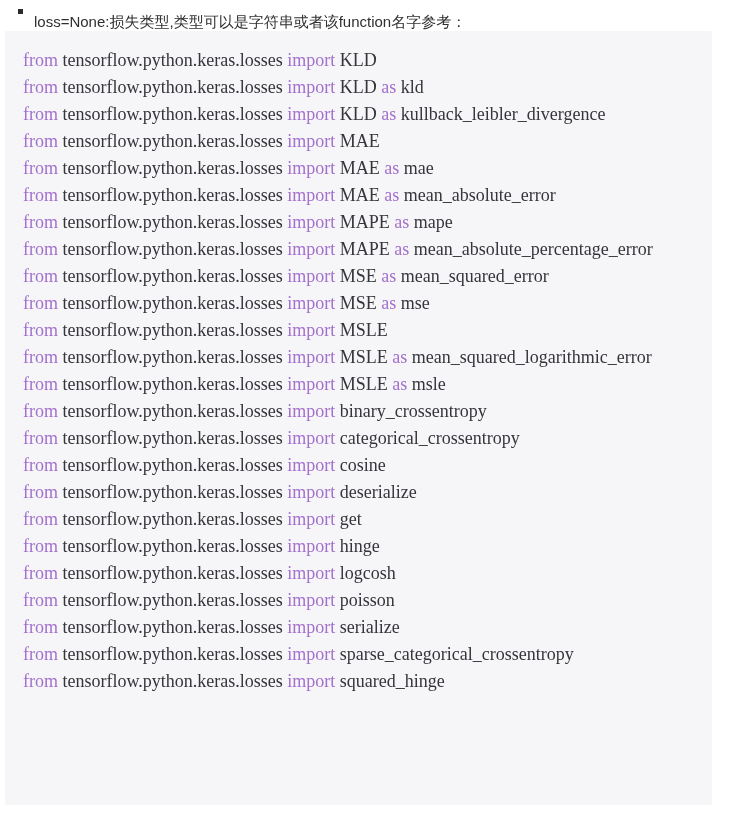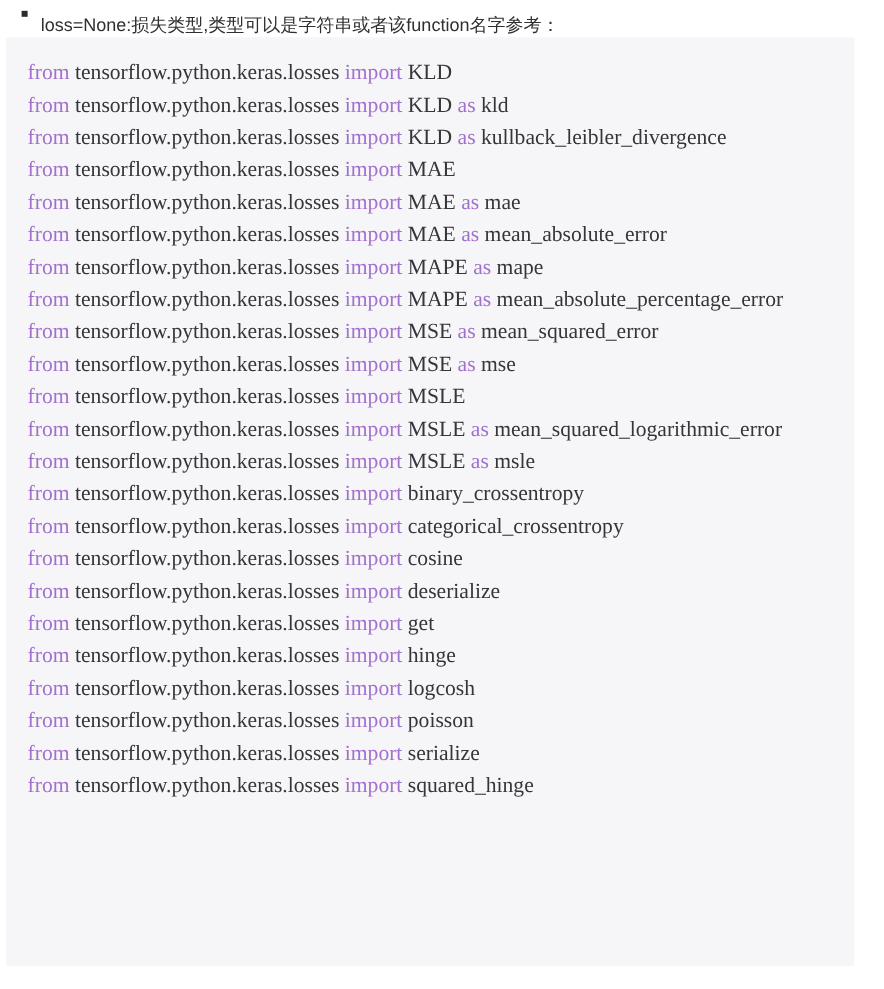--- a/index.html
+++ b/index.html
@@ -93,16 +93,17 @@
       <div class="code-line"><span class="kw">from</span> <span>tensorflow.python.keras.losses</span> <span class="kw">import</span> <span>MSLE</span> <span class="kw">as</span> <span>msle</span></div>
       <div class="code-line"><span class="kw">from</span> <span>tensorflow.python.keras.losses</span> <span class="kw">import</span> <span>binary_crossentropy</span></div>
       <div class="code-line"><span class="kw">from</span> <span>tensorflow.python.keras.losses</span> <span class="kw">import</span> <span>categorical_crossentropy</span></div>
       <div class="code-line"><span class="kw">from</span> <span>tensorflow.python.keras.losses</span> <span class="kw">import</span> <span>cosine</span></div>
       <div class="code-line"><span class="kw">from</span> <span>tensorflow.python.keras.losses</span> <span class="kw">import</span> <span>deserialize</span></div>
       <div class="code-line"><span class="kw">from</span> <span>tensorflow.python.keras.losses</span> <span class="kw">import</span> <span>get</span></div>
       <div class="code-line"><span class="kw">from</span> <span>tensorflow.python.keras.losses</span> <span class="kw">import</span> <span>hinge</span></div>
       <div class="code-line"><span class="kw">from</span> <span>tensorflow.python.keras.losses</span> <span class="kw">import</span> <span>logcosh</span></div>
       <div class="code-line"><span class="kw">from</span> <span>tensorflow.python.keras.losses</span> <span class="kw">import</span> <span>poisson</span></div>
       <div class="code-line"><span class="kw">from</span> <span>tensorflow.python.keras.losses</span> <span class="kw">import</span> <span>serialize</span></div>
+      <div class="code-line"><span class="kw">from</span> <span>tensorflow.python.keras.losses</span> <span class="kw">import</span> <span>sparse_categorical_crossentropy</span></div>
       <div class="code-line"><span class="kw">from</span> <span>tensorflow.python.keras.losses</span> <span class="kw">import</span> <span>squared_hinge</span></div>
     </div>
 
 </div>
 
 </body></html>

